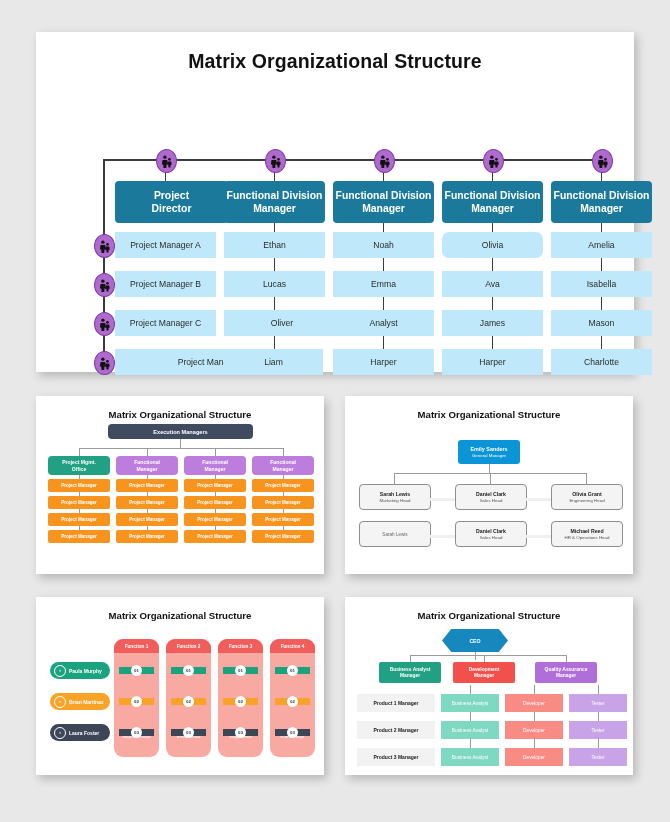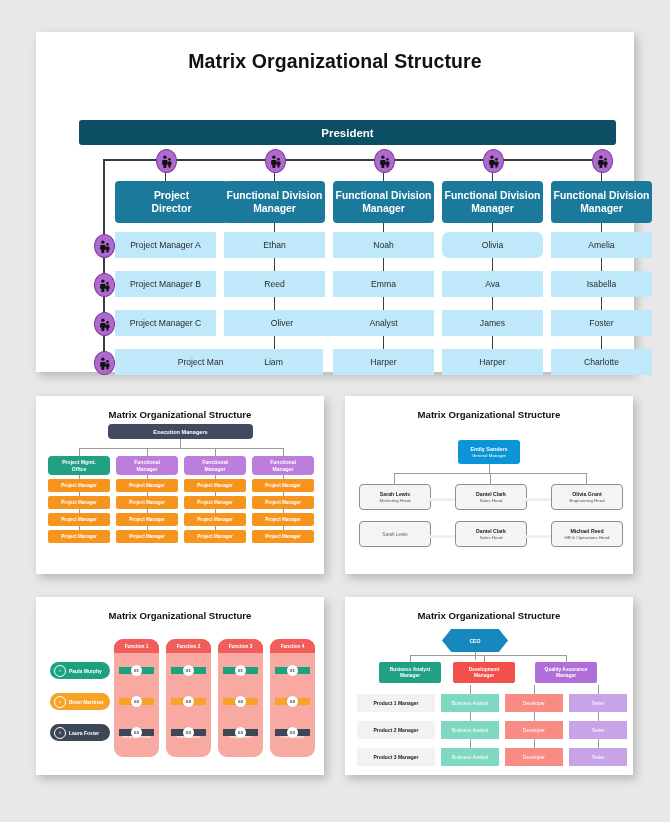--- a/index.html
+++ b/index.html
@@ -158,21 +158,20 @@
     color:#fff;font-size:4.8px;
     display:flex;align-items:center;justify-content:center;
   }
 </style>
 </head>
 <body>
 
 <div class="slide" id="main-slide">
   <div class="main-title">Matrix Organizational Structure</div>
 
-  <div class="president-bar">President</div>
 
   <div class="hbus"></div>
   <div class="vbus"></div>
 
   <div id="main-dyn">
       <div class="vdrop" style="left: 128.8px; top: 136px; height: 14px;"></div>
       <div class="person" style="left: 120px; top: 117px;">
         <svg viewBox="0 0 24 26" width="13" height="15">
           <circle cx="9" cy="5" r="3.1" fill="#111"></circle>
           <path d="M4.6 10h8.8l1.1 8.5h-2.5l-.5 6.5H6.5l-.5-6.5H3.5z" fill="#111"></path>
@@ -270,36 +269,36 @@
       <div class="cell" style="left: 79px; top: 200px; width: 101px;">Project Manager A</div>
       <div class="cell" style="left: 188px; top: 200px; width: 101px;">Ethan</div>
       <div class="vdrop" style="left: 237.8px; top: 191px; height: 9px;"></div>
       <div class="cell" style="left: 297px; top: 200px; width: 101px;">Noah</div>
       <div class="vdrop" style="left: 346.8px; top: 191px; height: 9px;"></div>
       <div class="cell" style="left: 406px; top: 200px; width: 101px; border-radius: 7px;">Olivia</div>
       <div class="vdrop" style="left: 455.8px; top: 191px; height: 9px;"></div>
       <div class="cell" style="left: 515px; top: 200px; width: 101px;">Amelia</div>
       <div class="vdrop" style="left: 564.8px; top: 191px; height: 9px;"></div>
       <div class="cell" style="left: 79px; top: 239px; width: 101px;">Project Manager B</div>
-      <div class="cell" style="left: 188px; top: 239px; width: 101px;">Reed</div>
+      <div class="cell" style="left: 188px; top: 239px; width: 101px;">Lucas</div>
       <div class="vdrop" style="left: 237.8px; top: 226px; height: 13px;"></div>
       <div class="cell" style="left: 297px; top: 239px; width: 101px;">Emma</div>
       <div class="vdrop" style="left: 346.8px; top: 226px; height: 13px;"></div>
       <div class="cell" style="left: 406px; top: 239px; width: 101px;">Ava</div>
       <div class="vdrop" style="left: 455.8px; top: 226px; height: 13px;"></div>
       <div class="cell" style="left: 515px; top: 239px; width: 101px;">Isabella</div>
       <div class="vdrop" style="left: 564.8px; top: 226px; height: 13px;"></div>
       <div class="cell" style="left: 79px; top: 278px; width: 101px;">Project Manager C</div>
       <div class="cell" style="left: 188px; top: 278px; width: 116px;">Oliver</div>
       <div class="vdrop" style="left: 237.8px; top: 265px; height: 13px;"></div>
       <div class="cell" style="left: 297px; top: 278px; width: 101px;">Analyst</div>
       <div class="vdrop" style="left: 346.8px; top: 265px; height: 13px;"></div>
       <div class="cell" style="left: 406px; top: 278px; width: 101px;">James</div>
       <div class="vdrop" style="left: 455.8px; top: 265px; height: 13px;"></div>
-      <div class="cell" style="left: 515px; top: 278px; width: 101px;">Foster</div>
+      <div class="cell" style="left: 515px; top: 278px; width: 101px;">Mason</div>
       <div class="vdrop" style="left: 564.8px; top: 265px; height: 13px;"></div>
       <div class="cell" style="left: 79px; top: 317px; width: 101px; padding-left: 48px;">Project Manager D</div>
       <div class="cell" style="left: 188px; top: 317px; width: 99px;">Liam</div>
       <div class="vdrop" style="left: 237.8px; top: 304px; height: 13px;"></div>
       <div class="cell" style="left: 297px; top: 317px; width: 101px;">Harper</div>
       <div class="vdrop" style="left: 346.8px; top: 304px; height: 13px;"></div>
       <div class="cell" style="left: 406px; top: 317px; width: 101px;">Harper</div>
       <div class="vdrop" style="left: 455.8px; top: 304px; height: 13px;"></div>
       <div class="cell" style="left: 515px; top: 317px; width: 101px;">Charlotte</div>
       <div class="vdrop" style="left: 564.8px; top: 304px; height: 13px;"></div>

